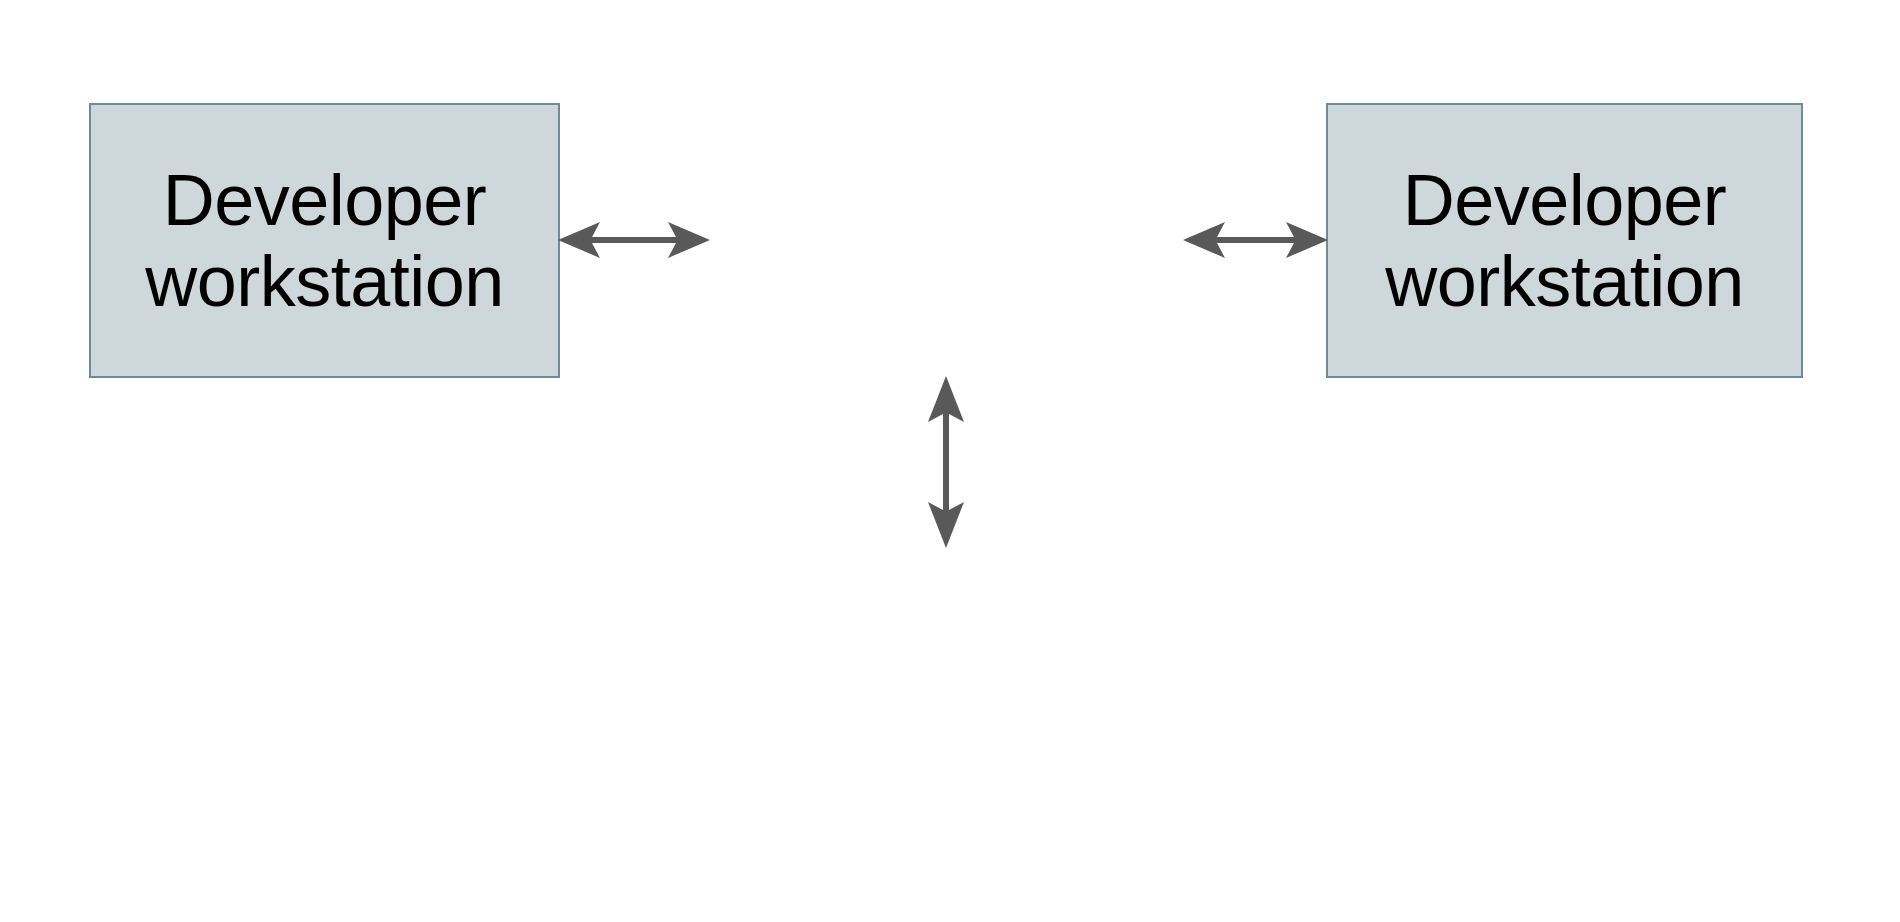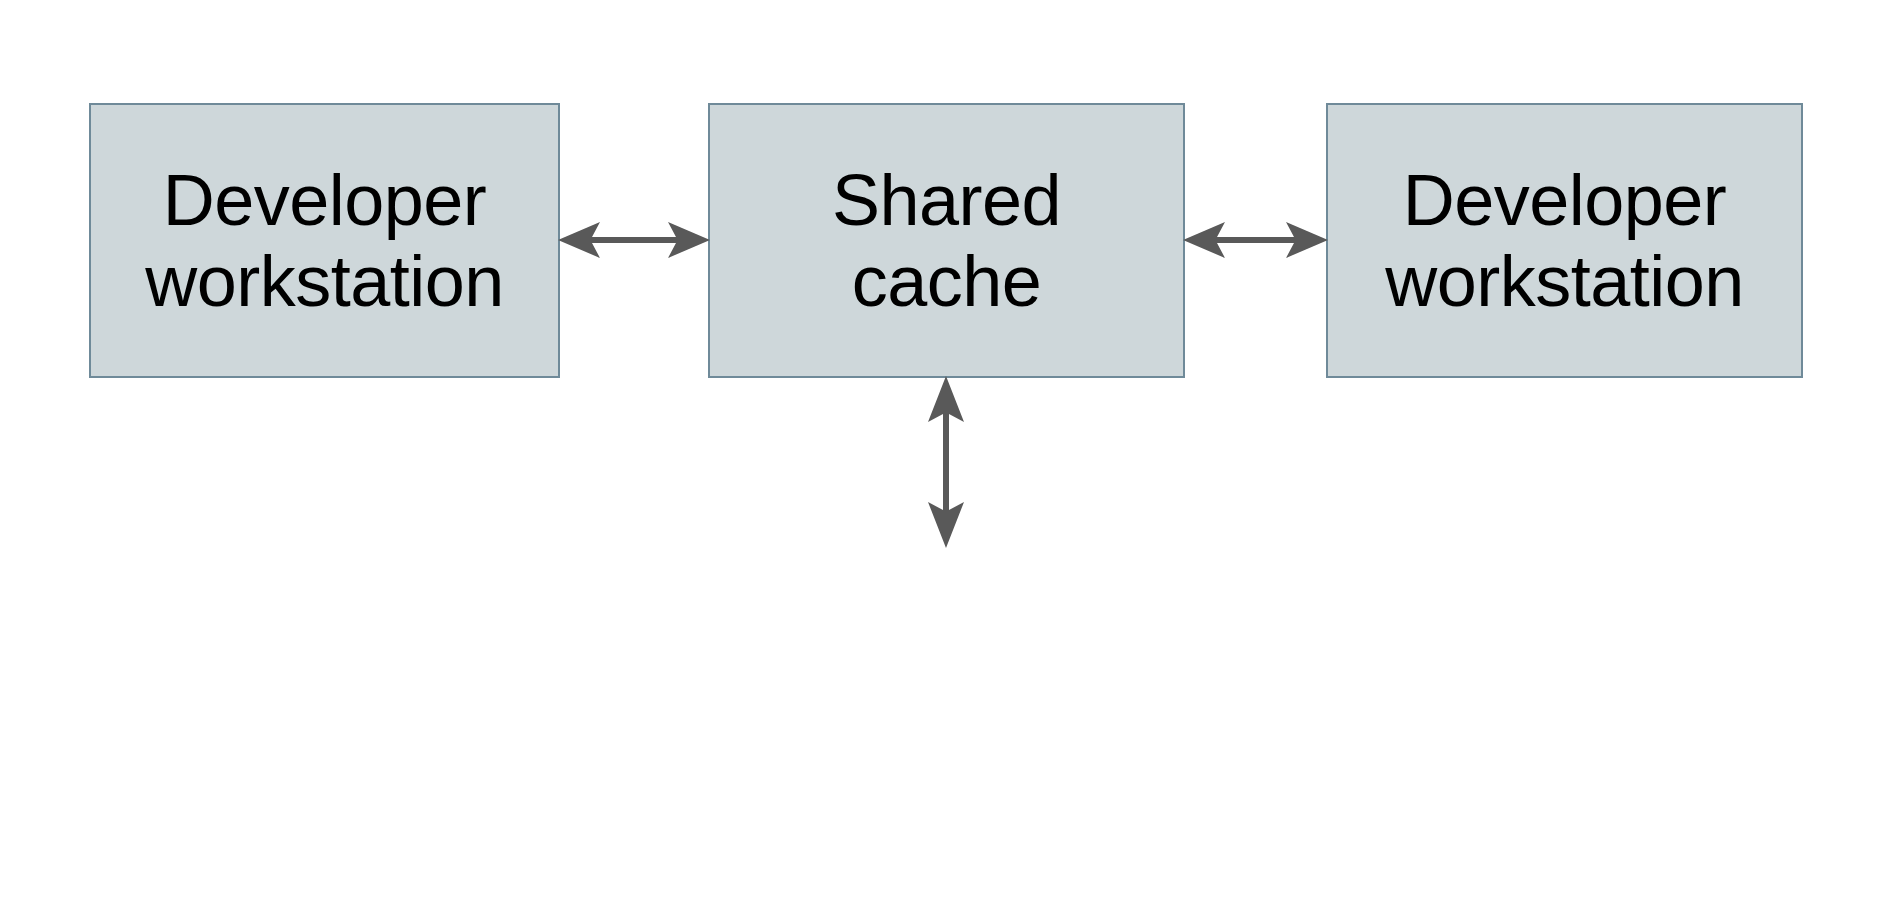--- a/index.html
+++ b/index.html
@@ -54,24 +54,20 @@
 </head>
 <body>
 
 <div id="canvas">
 
   <div class="node" id="node-dev-left">
     <span>Developer
 workstation</span>
   </div>
 
-  <div class="node" id="node-shared">
-    <span>Shared
-cache</span>
-  </div>
 
   <div class="node" id="node-dev-right">
     <span>Developer
 workstation</span>
   </div>
 
 
   <svg class="connector" id="conn-left-shared" viewBox="0 0 156 56">
     <path d="M2,28 L44,10 L36,25 L120,25 L112,10 L154,28 L112,46 L120,31 L36,31 L44,46 Z" fill="#595959"></path>
   </svg>

